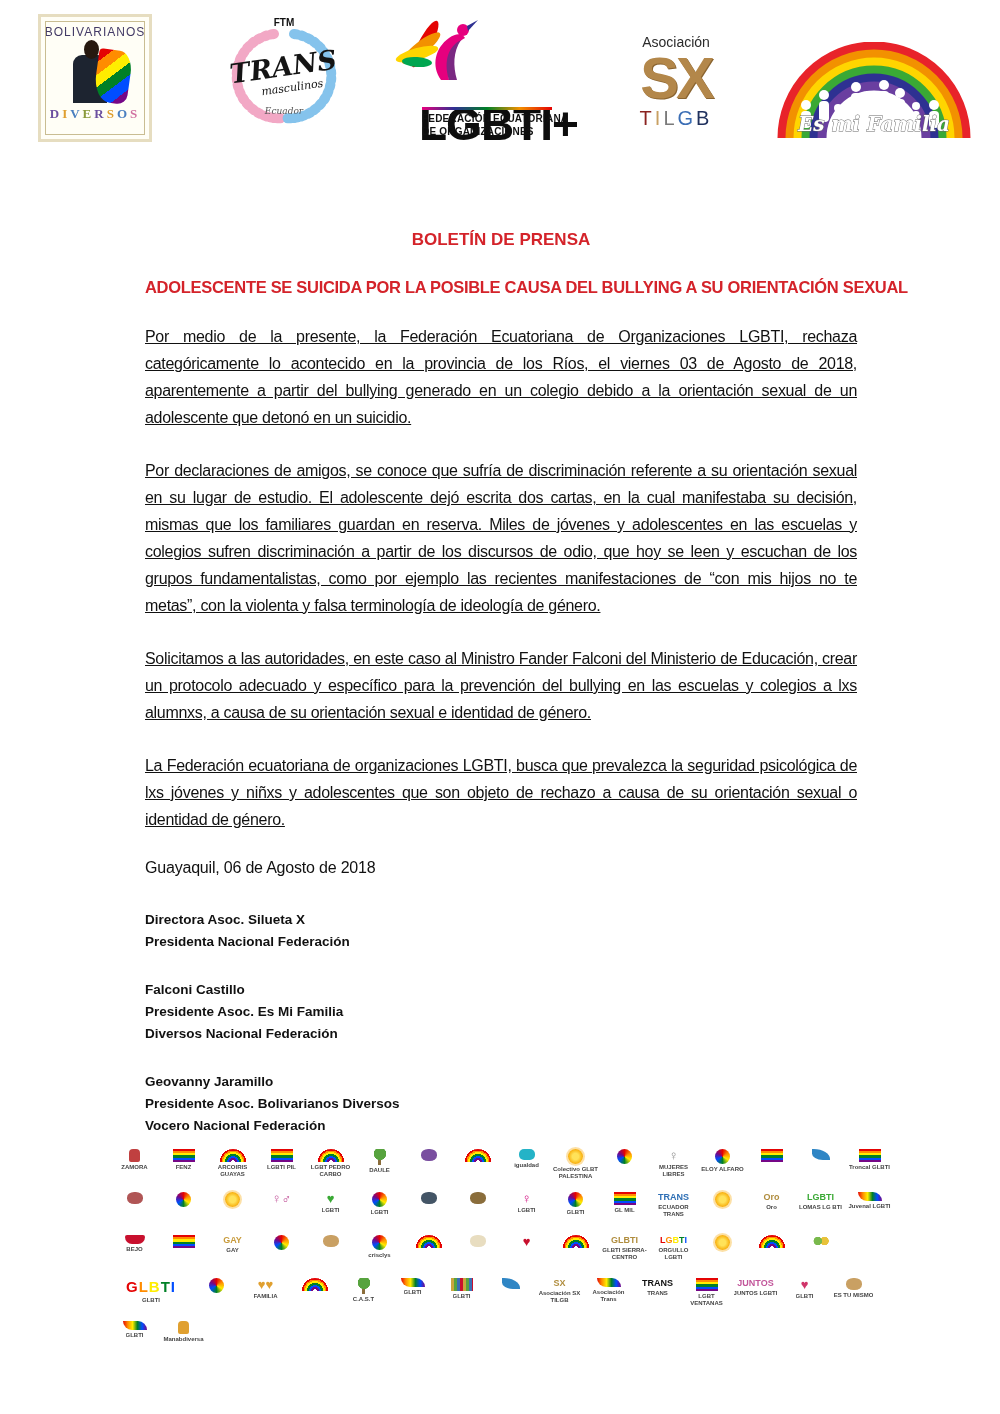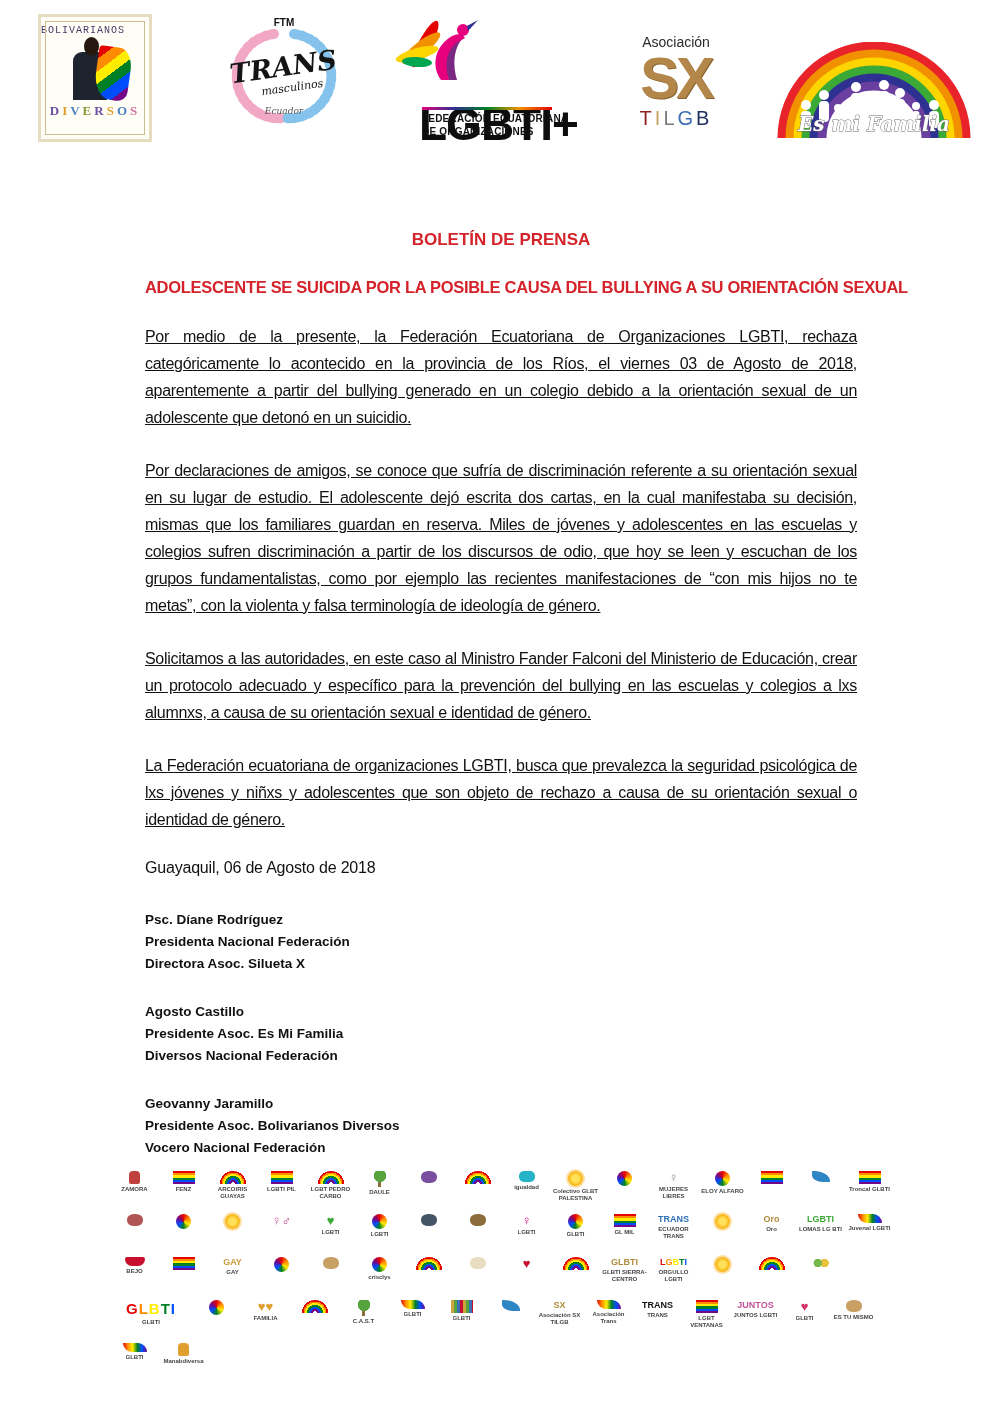--- a/index.html
+++ b/index.html
@@ -10,21 +10,21 @@
   
   .logos{position:relative;height:172px;}
   .logo{position:absolute;}
   #lg1{left:38px;top:14px;}
   #lg2{left:222px;top:12px;}
   #lg3{left:383px;top:8px;width:186px;height:152px;}
   #lg4{left:626px;top:34px;width:100px;}
   #lg5{left:772px;top:42px;}
 
   .l1-frame{width:114px;height:128px;background:#fffef6;border:3px solid #e6ddc0;outline:1px solid #c9bd92;outline-offset:-8px;padding-top:8px;}
-  .l1-title{font-family:Liberation Mono, monospace;font-size:10px;color:#433a66;text-align:left;letter-spacing:1px;}
+  .l1-title{font-family:Liberation Sans, sans-serif;font-size:12px;color:#433a66;text-align:center;letter-spacing:1px;}
   .l1-man{position:relative;width:62px;height:64px;margin:1px auto 0;}
   .l1-head{position:absolute;left:20px;top:0;width:15px;height:19px;border-radius:50%;background:#26180f;}
   .l1-coat{position:absolute;left:9px;top:15px;width:34px;height:48px;border-radius:9px 9px 0 0;background:#1d2430;}
   .l1-cape{position:absolute;right:-4px;top:10px;width:34px;height:53px;border-radius:4px 40% 10px 50%;transform:rotate(8deg);
     background:linear-gradient(135deg,#e40303 0 16%,#ff8c00 16% 32%,#ffed00 32% 48%,#008026 48% 64%,#004dff 64% 82%,#750787 82%);}
   .l1-word{font-family:"Liberation Serif",serif;font-size:13px;text-align:center;letter-spacing:3px;margin-top:2px;font-weight:bold;}
 
   .l3-main{position:absolute;left:36px;top:44px;font-size:46px;font-weight:bold;color:#0d0d0d;letter-spacing:-1px;margin-top:45px;}
   .l3-strip{position:absolute;left:39px;top:99px;width:130px;height:2.5px;
     background:linear-gradient(90deg,#e6007e,#2e3192,#008026,#f29100,#e40303);}
@@ -161,26 +161,25 @@
     <h2 class="subtitle">ADOLESCENTE SE SUICIDA POR LA POSIBLE CAUSA DEL BULLYING A SU ORIENTACIÓN SEXUAL</h2>
 
     <p class="body-p">Por medio de la presente, la Federación Ecuatoriana de Organizaciones LGBTI, rechaza categóricamente lo acontecido en la provincia de los Ríos, el viernes 03 de Agosto de 2018, aparentemente a partir del bullying generado en un colegio debido a la orientación sexual de un adolescente que detonó en un suicidio.</p>
     <p class="body-p">Por declaraciones de amigos, se conoce que sufría de discriminación referente a su orientación sexual en su lugar de estudio. El adolescente dejó escrita dos cartas, en la cual manifestaba su decisión, mismas que los familiares guardan en reserva. Miles de jóvenes y adolescentes en las escuelas y colegios sufren discriminación a partir de los discursos de odio, que hoy se leen y escuchan de los grupos fundamentalistas, como por ejemplo las recientes manifestaciones de “con mis hijos no te metas”, con la violenta y falsa terminología de ideología de género.</p>
     <p class="body-p">Solicitamos a las autoridades, en este caso al Ministro Fander Falconi del Ministerio de Educación, crear un protocolo adecuado y específico para la prevención del bullying en las escuelas y colegios a lxs alumnxs, a causa de su orientación sexual e identidad de género.</p>
     <p class="body-p">La Federación ecuatoriana de organizaciones LGBTI, busca que prevalezca la seguridad psicológica de lxs jóvenes y niñxs y adolescentes que son objeto de rechazo a causa de su orientación sexual o identidad de género.</p>
 
     <p class="dateline">Guayaquil, 06 de Agosto de 2018</p>
 
     <div class="sig">
-      <div>Psc. Díane Rodríguez</div>
+      <div>Directora Asoc. Silueta X</div>
       <div>Presidenta Nacional Federación</div>
-      <div>Directora Asoc. Silueta X</div>
     </div>
     <div class="sig">
-      <div>Agosto Castillo</div>
+      <div>Falconi Castillo</div>
       <div>Presidente Asoc. Es Mi Familia</div>
       <div>Diversos Nacional Federación</div>
     </div>
     <div class="sig">
       <div>Geovanny Jaramillo</div>
       <div>Presidente Asoc. Bolivarianos Diversos</div>
       <div>Vocero Nacional Federación</div>
     </div>
 
     <div class="collage">

